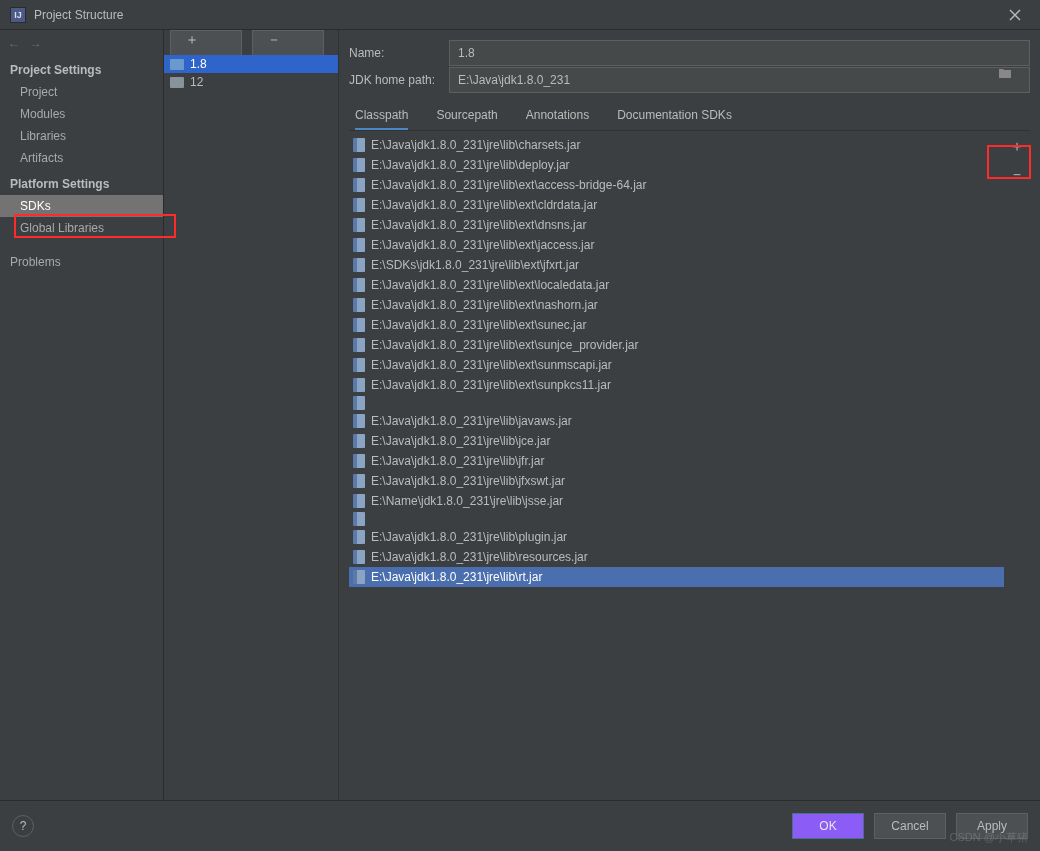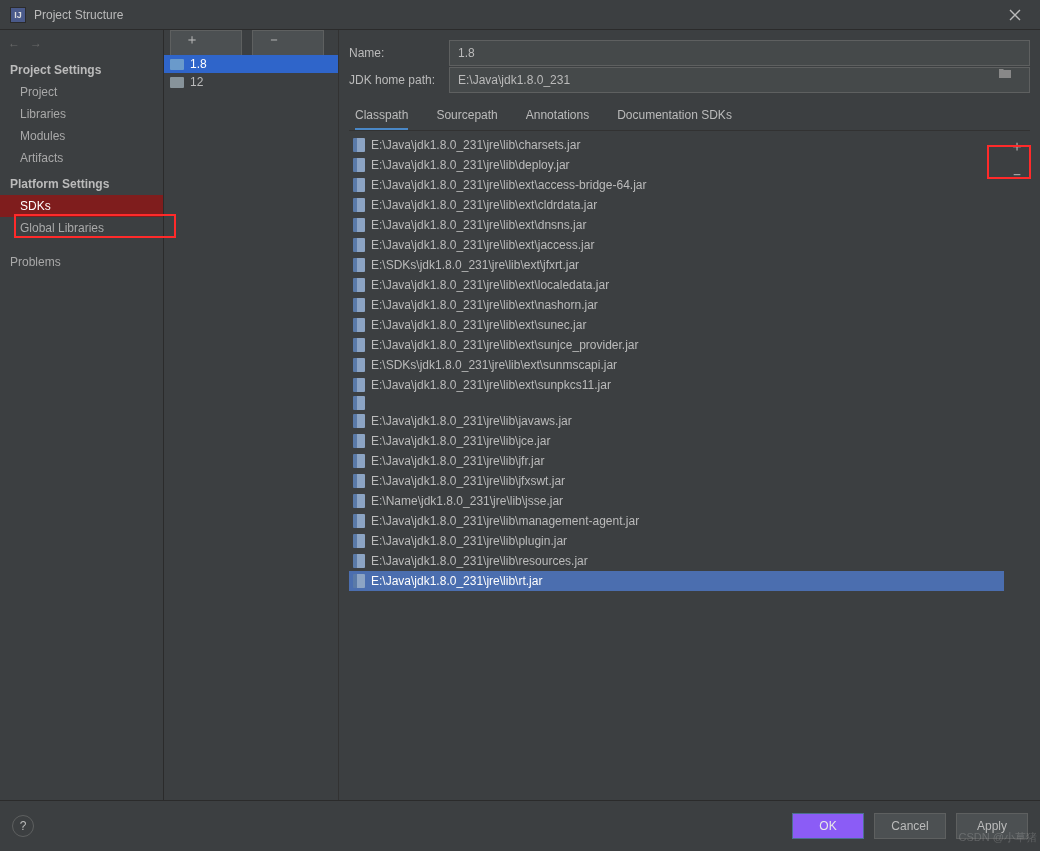--- a/index.html
+++ b/index.html
@@ -63,21 +63,21 @@
   color: #bbbbbb;
   font-weight: bold;
   padding: 8px 0 4px 10px;
 }
 .nav-item {
   padding: 4px 10px 4px 20px;
   color: #a9a9a9;
   cursor: pointer;
 }
 .nav-item.selected {
-  background: #7f1d1d;
+  background: #737373;
   color: #ffffff;
 }
 .mid-panel {
   width: 175px;
   background: #3c3f41;
   border-right: 1px solid #323232;
   display: flex;
   flex-direction: column;
 }
 .mid-toolbar {
@@ -239,21 +239,21 @@
 }
 .highlight-red {
   border: 2px solid #ff2a2a;
   position: absolute;
   pointer-events: none;
 }
 .hl-sdks { left: 14px; top: 214px; width: 162px; height: 24px; }
 .hl-plus { left: 987px; top: 145px; width: 44px; height: 34px; }
 .watermark {
   position: absolute;
-  right: 3px;
+  right: 12px;
   bottom: 6px;
   color: rgba(200,200,200,0.25);
   font-size: 11px;
 }
 </style>
 </head>
 <body>
 
 <div class="titlebar">
   <div class="app-icon">IJ</div>
@@ -266,22 +266,22 @@
 </div>
 
 <div class="main">
   <div class="left-panel">
     <div class="nav-arrows">
       <span>←</span>
       <span>→</span>
     </div>
     <div class="section-header">Project Settings</div>
     <div class="nav-item">Project</div>
+    <div class="nav-item">Modules</div>
     <div class="nav-item">Libraries</div>
-    <div class="nav-item">Modules</div>
     <div class="nav-item">Artifacts</div>
     <div class="section-header">Platform Settings</div>
     <div class="nav-item selected">SDKs</div>
     <div class="nav-item">Global Libraries</div>
     <div style="height:12px"></div>
     <div class="nav-item" style="padding-left:10px">Problems</div>
   </div>
 
   <div class="mid-panel">
     <div class="mid-toolbar">
@@ -363,21 +363,21 @@
           <div class="jar-item">
             <div class="jar-icon"></div>
             <span>E:\Java\jdk1.8.0_231\jre\lib\ext\sunec.jar</span>
           </div>
           <div class="jar-item">
             <div class="jar-icon"></div>
             <span>E:\Java\jdk1.8.0_231\jre\lib\ext\sunjce_provider.jar</span>
           </div>
           <div class="jar-item">
             <div class="jar-icon"></div>
-            <span>E:\SDKs\jdk1.8.0_231\jre\lib\ext\sunmscapi.jar</span>
+            <span>E:\Java\jdk1.8.0_231\jre\lib\ext\sunmscapi.jar</span>
           </div>
           <div class="jar-item">
             <div class="jar-icon"></div>
             <span>E:\Java\jdk1.8.0_231\jre\lib\ext\sunpkcs11.jar</span>
           </div>
           <div class="jar-item">
             <div class="jar-icon"></div>
           </div>
           <div class="jar-item">
             <div class="jar-icon"></div>
@@ -394,21 +394,20 @@
           <div class="jar-item">
             <div class="jar-icon"></div>
             <span>E:\Java\jdk1.8.0_231\jre\lib\jfxswt.jar</span>
           </div>
           <div class="jar-item">
             <div class="jar-icon"></div>
             <span>E:\Name\jdk1.8.0_231\jre\lib\jsse.jar</span>
           </div>
           <div class="jar-item">
             <div class="jar-icon"></div>
-            <span>E:\Java\jdk1.8.0_231\jre\lib\management-agent.jar</span>
           </div>
           <div class="jar-item">
             <div class="jar-icon"></div>
             <span>E:\Java\jdk1.8.0_231\jre\lib\plugin.jar</span>
           </div>
           <div class="jar-item">
             <div class="jar-icon"></div>
             <span>E:\Java\jdk1.8.0_231\jre\lib\resources.jar</span>
           </div>
           <div class="jar-item selected">

